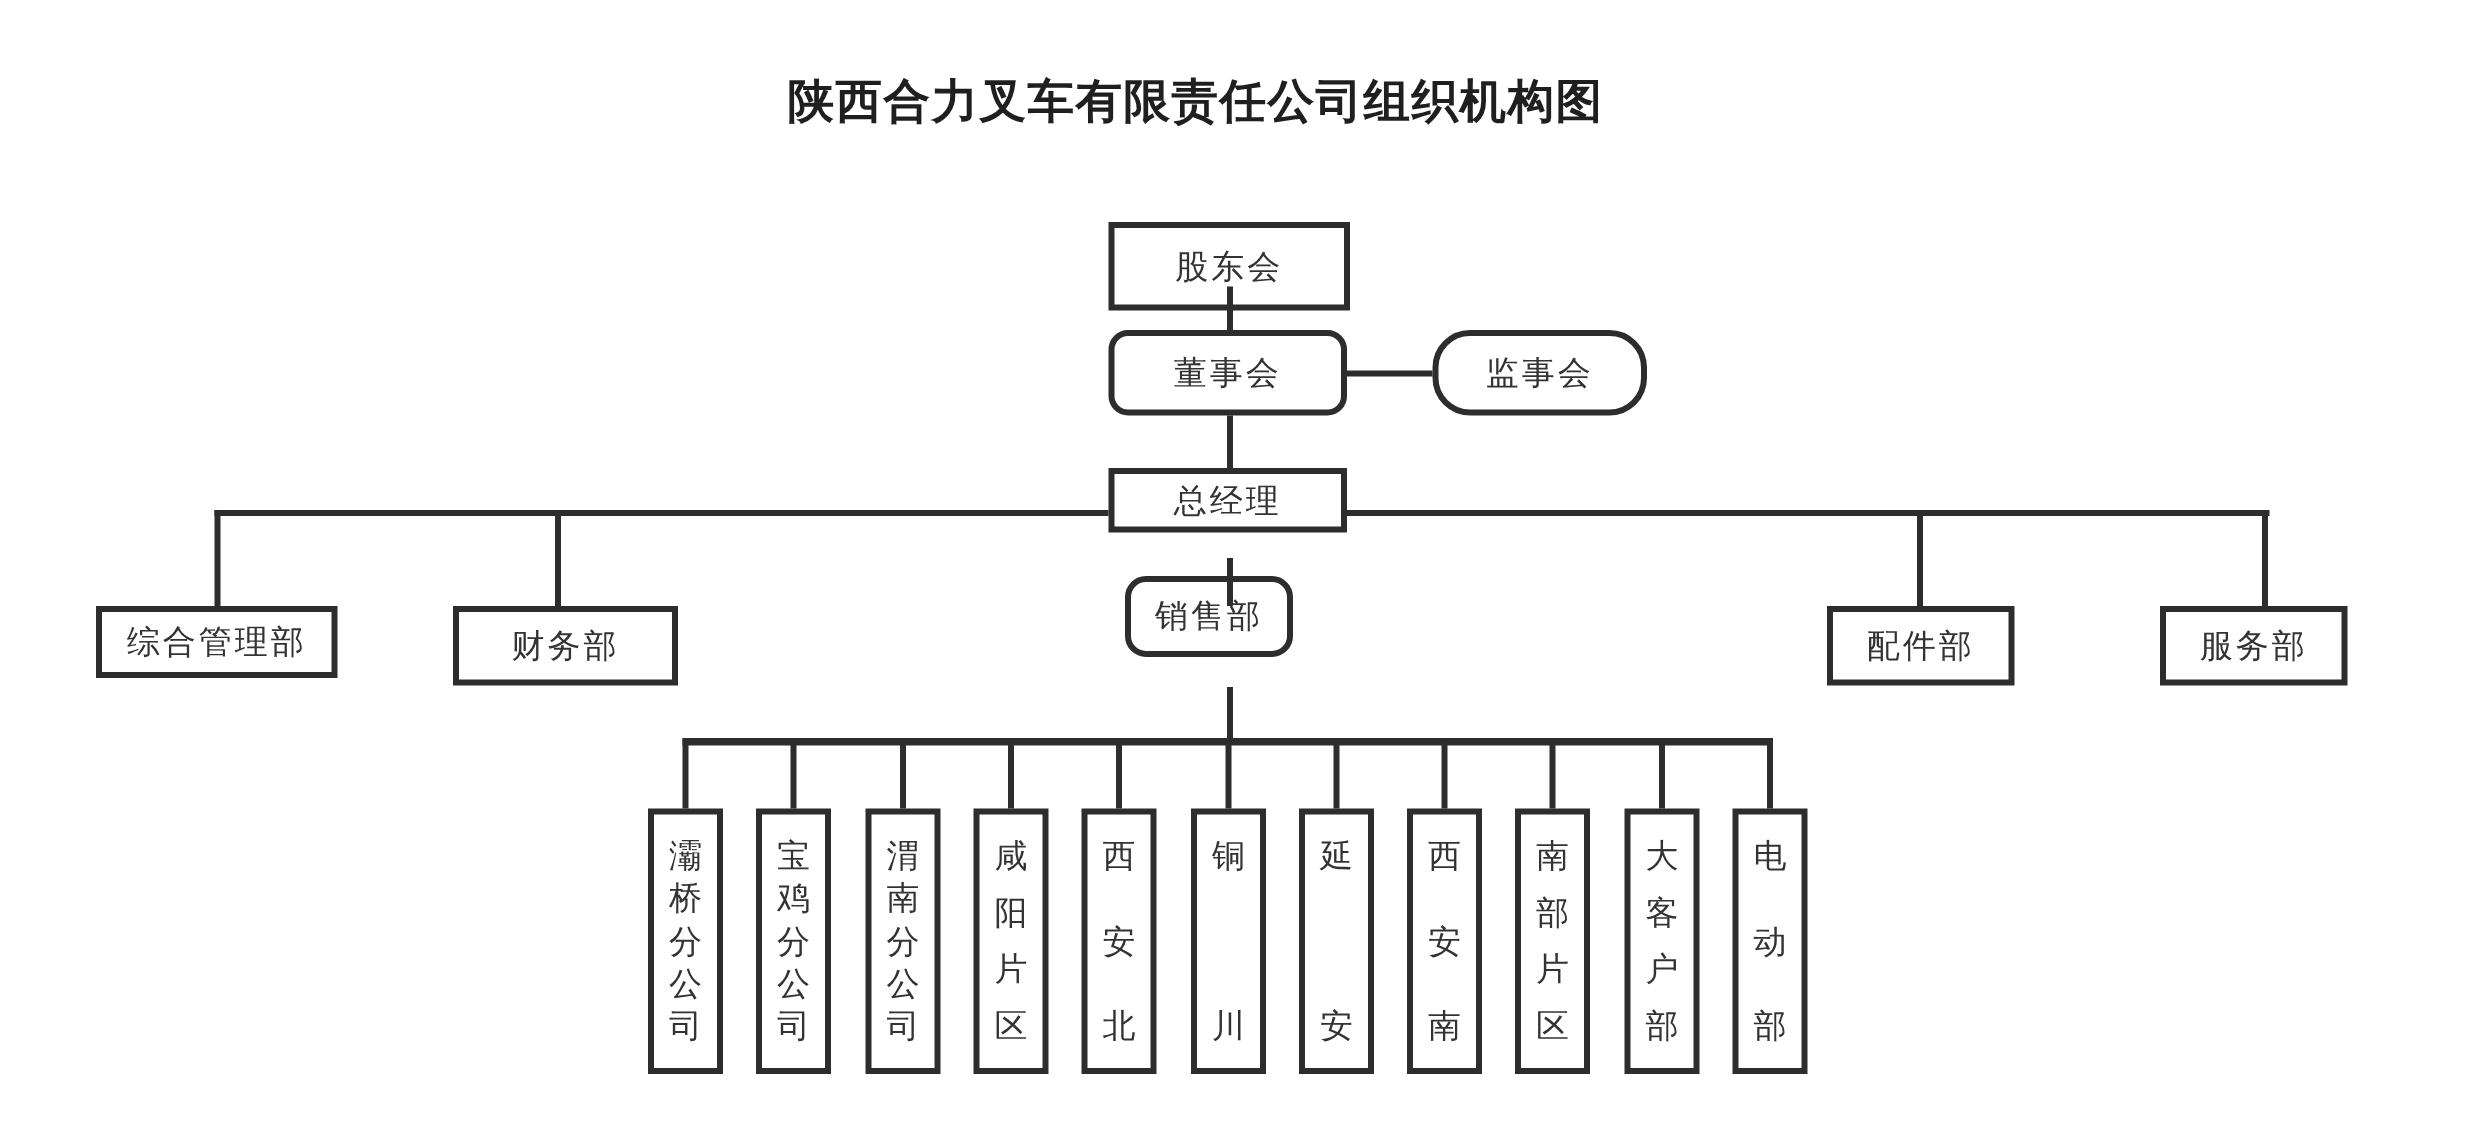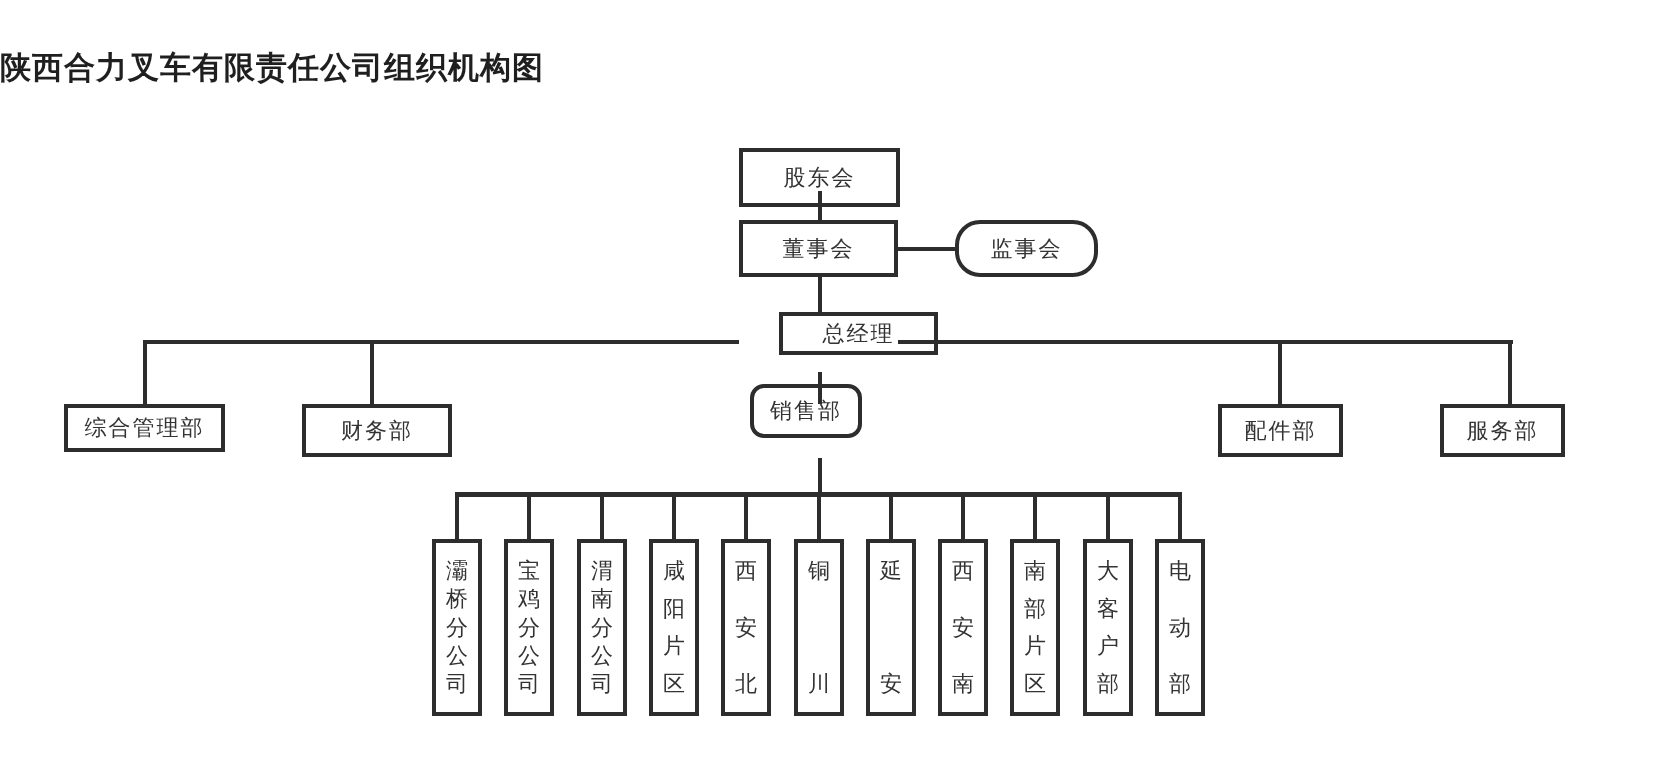--- a/index.html
+++ b/index.html
@@ -3,20 +3,21 @@
 <meta charset="utf-8">
 <style>
   html,body { margin:0; padding:0; background:#ffffff; }
   .canvas {
     position:relative; width:1656px; height:759px;
     background:var(--color-background,#fff); overflow:hidden;
     font-family:"Liberation Serif","DejaVu Serif",serif;
   }
   .title {
     position:absolute; left:0; top:47px; width:1594px;
+    text-align:center;
     font-family:"Liberation Sans","DejaVu Sans",sans-serif;
     font-weight:bold; font-size:31px; letter-spacing:1px;
     color:var(--color-title,#1f1f1f);
   }
   .box {
     position:absolute; box-sizing:border-box;
     border:4px solid var(--color-line,#2d2d2d);
     background:#fff; color:var(--color-text,#333);
     display:flex; align-items:center; justify-content:center;
     font-size:22px; letter-spacing:2px; white-space:nowrap;
@@ -34,24 +35,24 @@
 </style>
 </head>
 <body>
 
 <div class="canvas">
 
   <div class="title">陕西合力叉车有限责任公司组织机构图</div>
 
   <div class="box" style="left:739px; top:132px; width:161px; height:59px;margin-top:16px;">股东会</div>
 
-  <div class="box" style="left:739px; top:220px; width:159px; height:57px;">董事会</div>
+  <div class="box" style="left:739px; top:220px; width:159px; height:57px;border-radius:13px;">董事会</div>
   <div class="box" style="left:955px; top:220px; width:143px; height:57px;border-radius:25px;">监事会</div>
 
-  <div class="box" style="left:739px; top:312px; width:159px; height:43px;margin-left:40px;">总经理</div>
+  <div class="box" style="left:739px; top:312px; width:159px; height:43px;">总经理</div>
 
   <div class="box" style="left:64px;  top:404px; width:161px; height:48px;">综合管理部</div>
   <div class="box" style="left:302px; top:404px; width:150px; height:53px;">财务部</div>
   <div class="box" style="left:750px; top:384px; width:112px; height:54px;border-radius:14px;">销售部</div>
   <div class="box" style="left:1218px; top:404px; width:125px; height:53px;">配件部</div>
   <div class="box" style="left:1440px; top:404px; width:125px; height:53px;">服务部</div>
 
   <div class="vbox" style="left:432px;">
       <span>灞</span>
       <span>桥</span>

